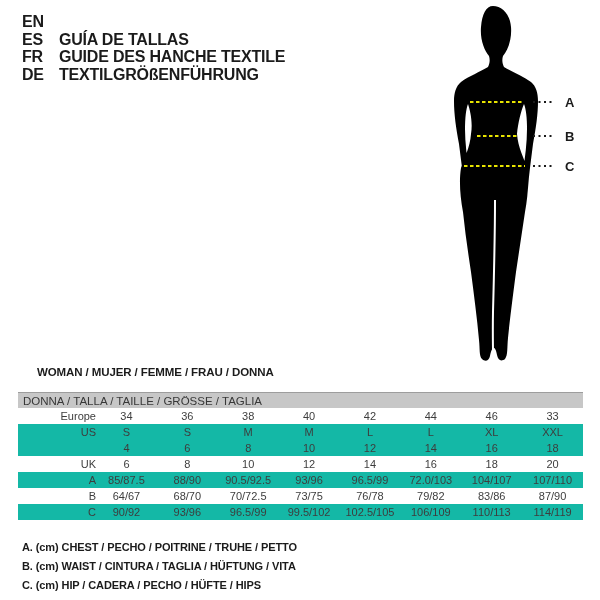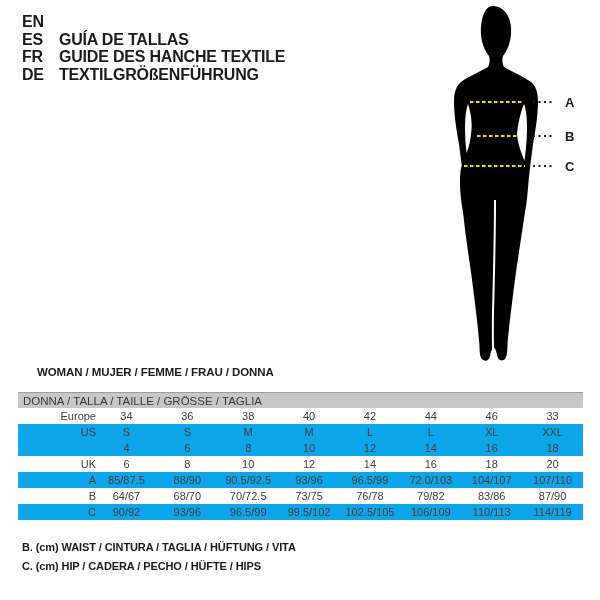--- a/index.html
+++ b/index.html
@@ -16,21 +16,21 @@
   .figure-wrap svg{display:block;width:160px;height:370px;}
 
   
   .section-title{position:absolute;left:22px;top:366px;font-weight:bold;font-size:11.5px;color:#1b1b1b;letter-spacing:-0.1px;margin-left:15px;}
 
   
   .size-table{position:absolute;left:18px;top:392px;width:565px;font-size:11px;color:#3d3d3d;}
   .thead{height:16px;line-height:16px;background:#c7c7c7;border-top:1px solid #9d9d9d;padding-left:5px;
          font-size:11.5px;color:#383838;box-sizing:border-box;}
   .trow{display:flex;height:16px;line-height:16px;}
-  .trow.shade{background:#0ea5e9;}
+  .trow.shade{background:#14b8a6;}
   .tlabel{flex:0 0 78px;padding-left:5px;box-sizing:border-box;text-align:right;}
   .tcell{flex:1;text-align:center;}
 
   
   .legend{position:absolute;left:22px;top:538px;font-weight:bold;font-size:11px;line-height:19px;color:#1b1b1b;letter-spacing:-0.1px;}
 
   .abc-label{font:600 13px "Liberation Sans",sans-serif;fill:#1b1b1b;}
 </style>
 </head>
 <body>
@@ -195,17 +195,18 @@
           <span class="tcell">99.5/102</span>
           <span class="tcell">102.5/105</span>
           <span class="tcell">106/109</span>
           <span class="tcell">110/113</span>
           <span class="tcell">114/119</span>
         </div>
       </div>
   </div>
 
   <div class="legend" id="legend">
+      <div>A. (cm) CHEST / PECHO / POITRINE / TRUHE / PETTO</div>
       <div>B. (cm) WAIST / CINTURA / TAGLIA / HÜFTUNG / VITA</div>
       <div>C. (cm) HIP / CADERA / PECHO / HÜFTE / HIPS</div>
     </div>
 
 </div>
 
 </body></html>

